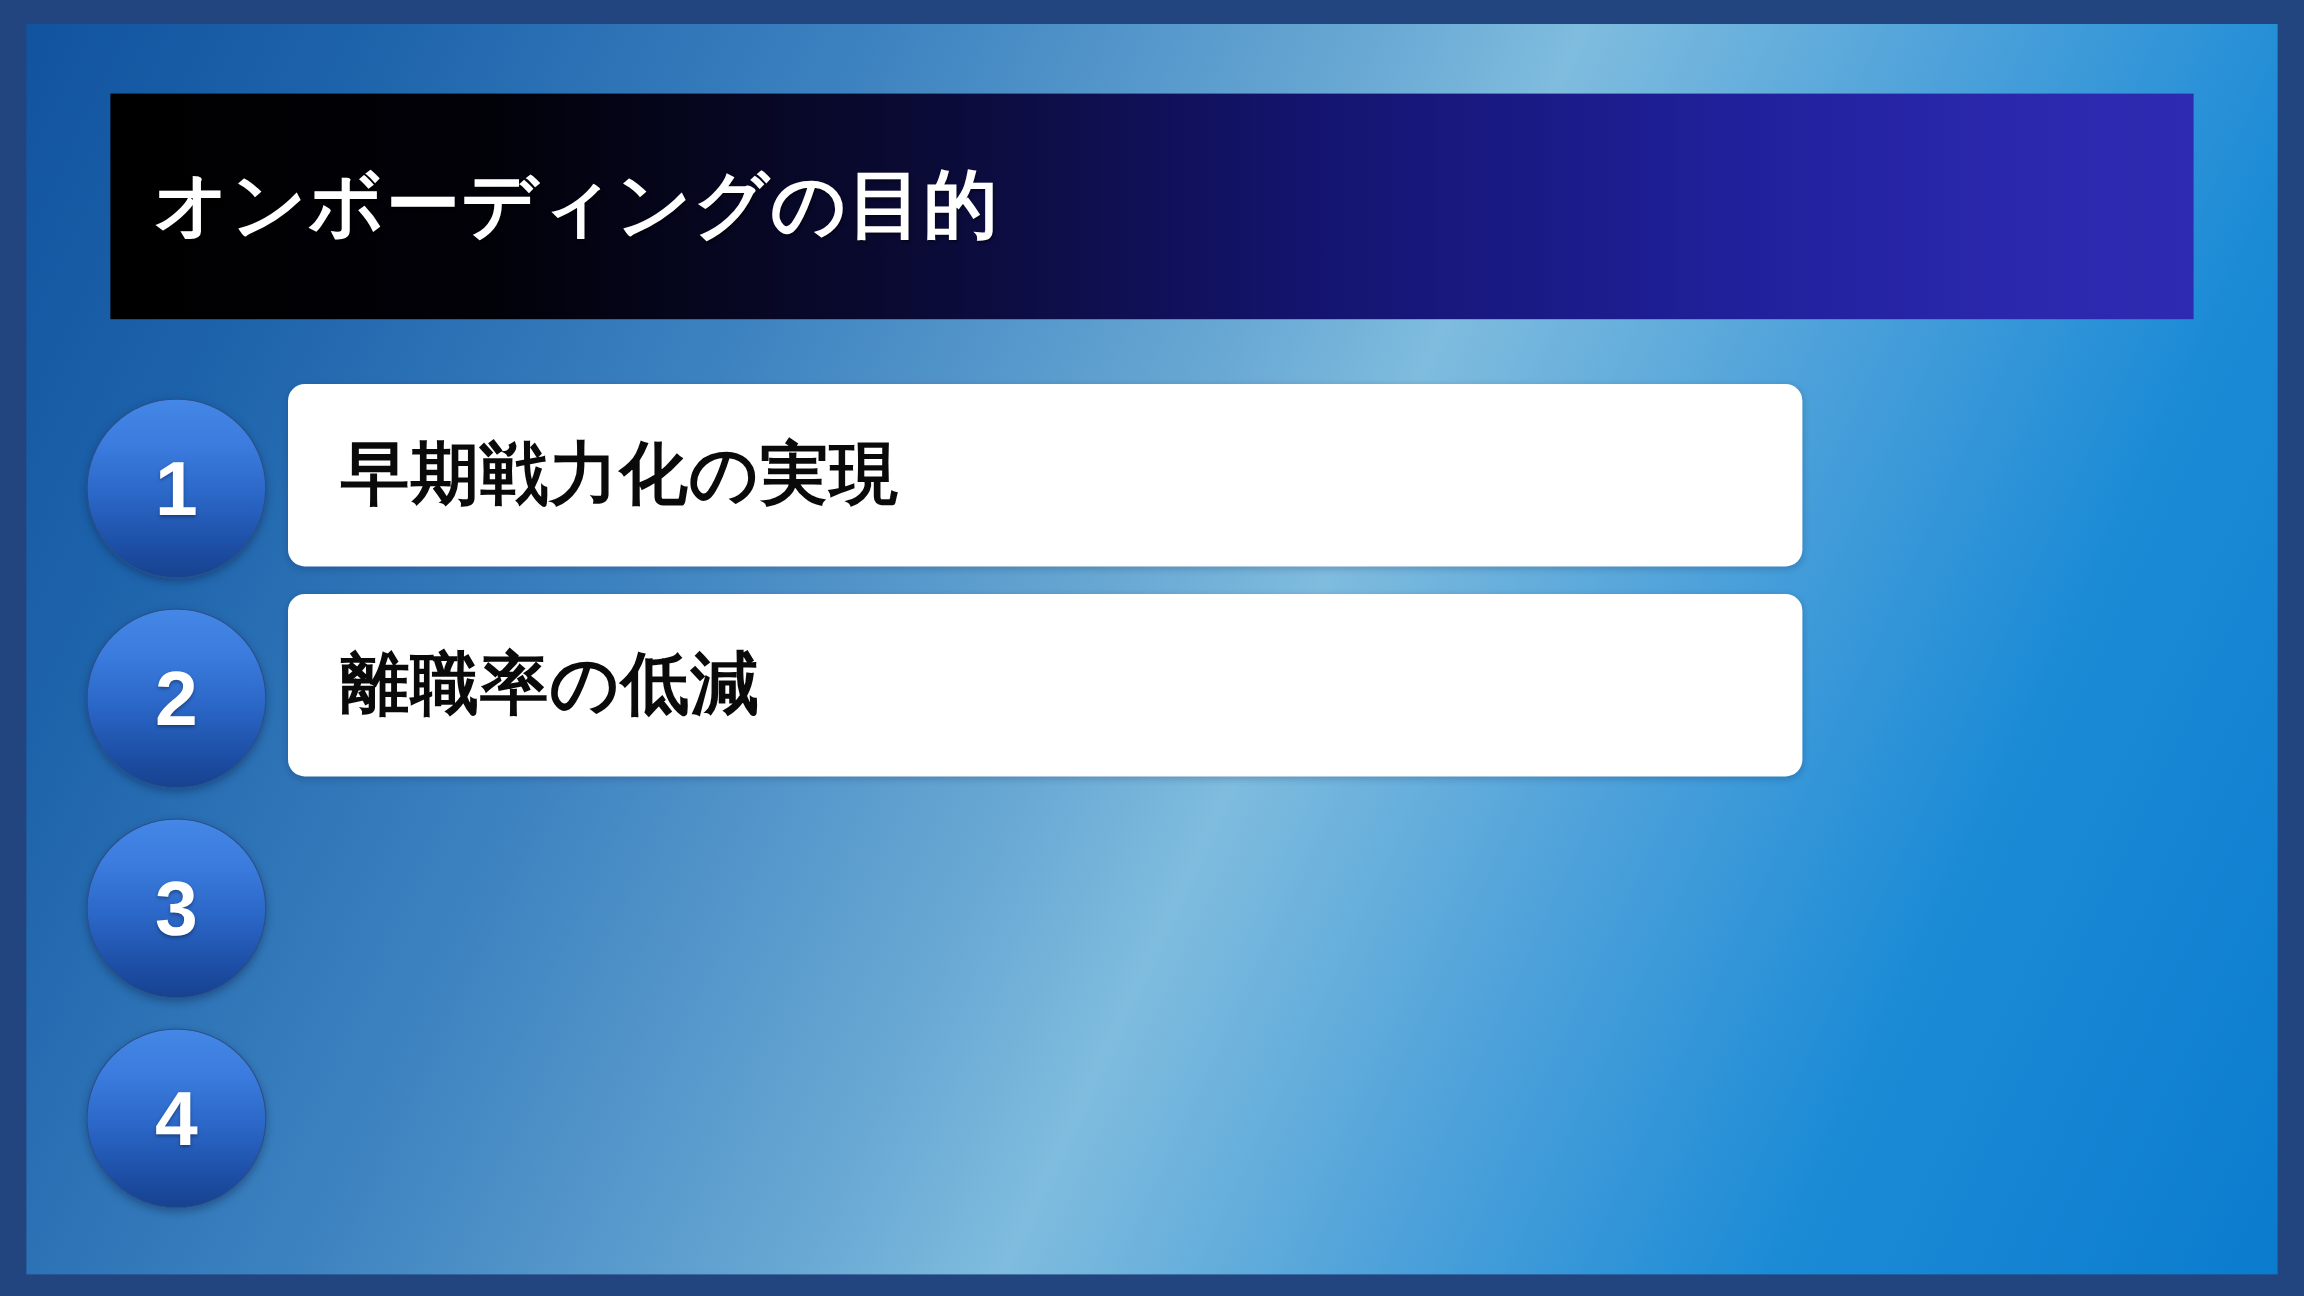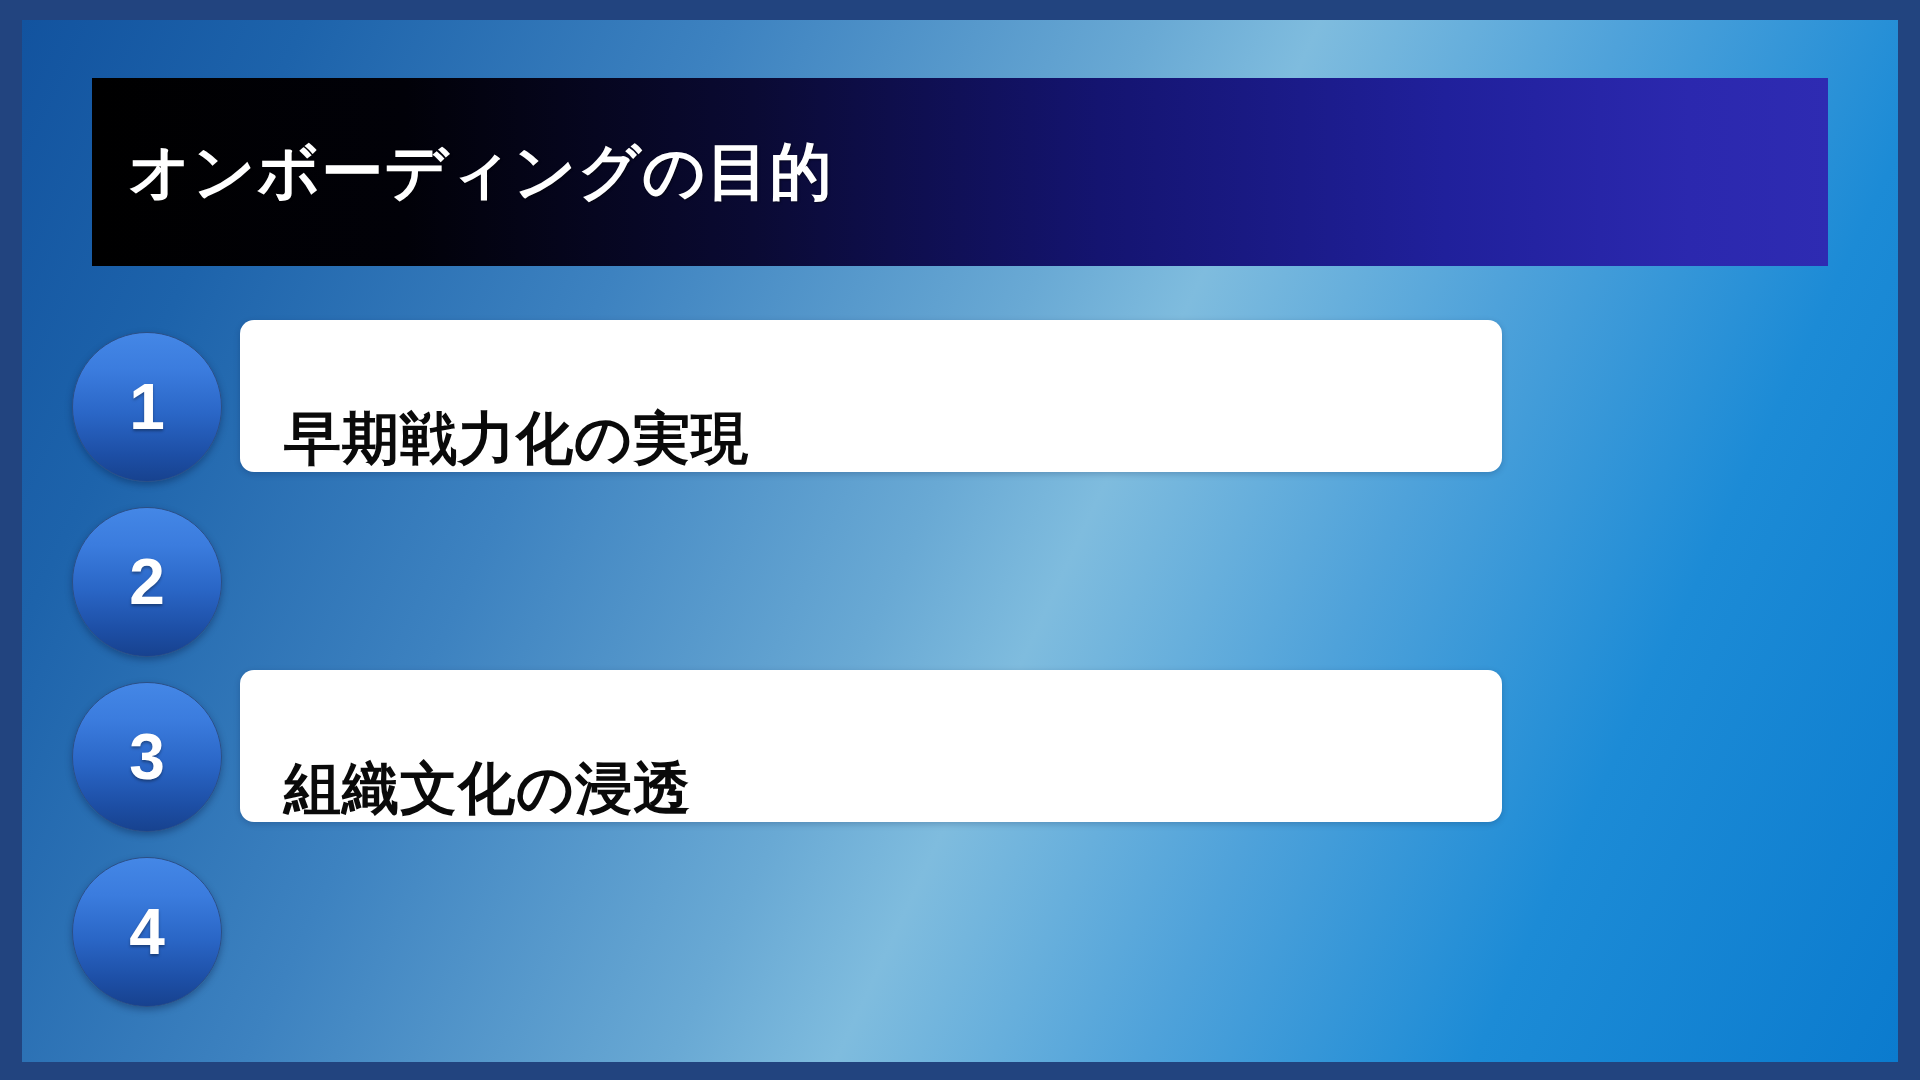--- a/index.html
+++ b/index.html
@@ -118,21 +118,21 @@
   .item-card {
     position: absolute;
     left: 218px;
     top: 0px;
     width: 1262px;
     height: 152px;
     background: #FFFFFF;
     border-radius: 14px;
     box-shadow: 0 2px 6px rgba(0,25,70,0.22);
     display: flex;
-    align-items: flex-end;
+    align-items: center;
     box-sizing: border-box;
   }
   .item-card-text {
     color: #0A0A0A;
     font-size: 57px;
     font-weight: 700;
     letter-spacing: 1px;
     margin-left: 44px;
     line-height: 1.15;
     white-space: nowrap;
@@ -156,28 +156,28 @@
         </div>
         <div class="item-card">
           <span class="item-card-text">早期戦力化の実現</span>
         </div>
       </div>
 
       <div class="item-row">
         <div class="num-badge">
           <span class="num-badge-text">2</span>
         </div>
+        <div class="item-card">
+          <span class="item-card-text">離職率の低減</span>
+        </div>
       </div>
 
       <div class="item-row">
         <div class="num-badge">
           <span class="num-badge-text">3</span>
-        </div>
-        <div class="item-card">
-          <span class="item-card-text">組織文化の浸透</span>
         </div>
       </div>
 
       <div class="item-row">
         <div class="num-badge">
           <span class="num-badge-text">4</span>
         </div>
       </div>
 
     </div>

